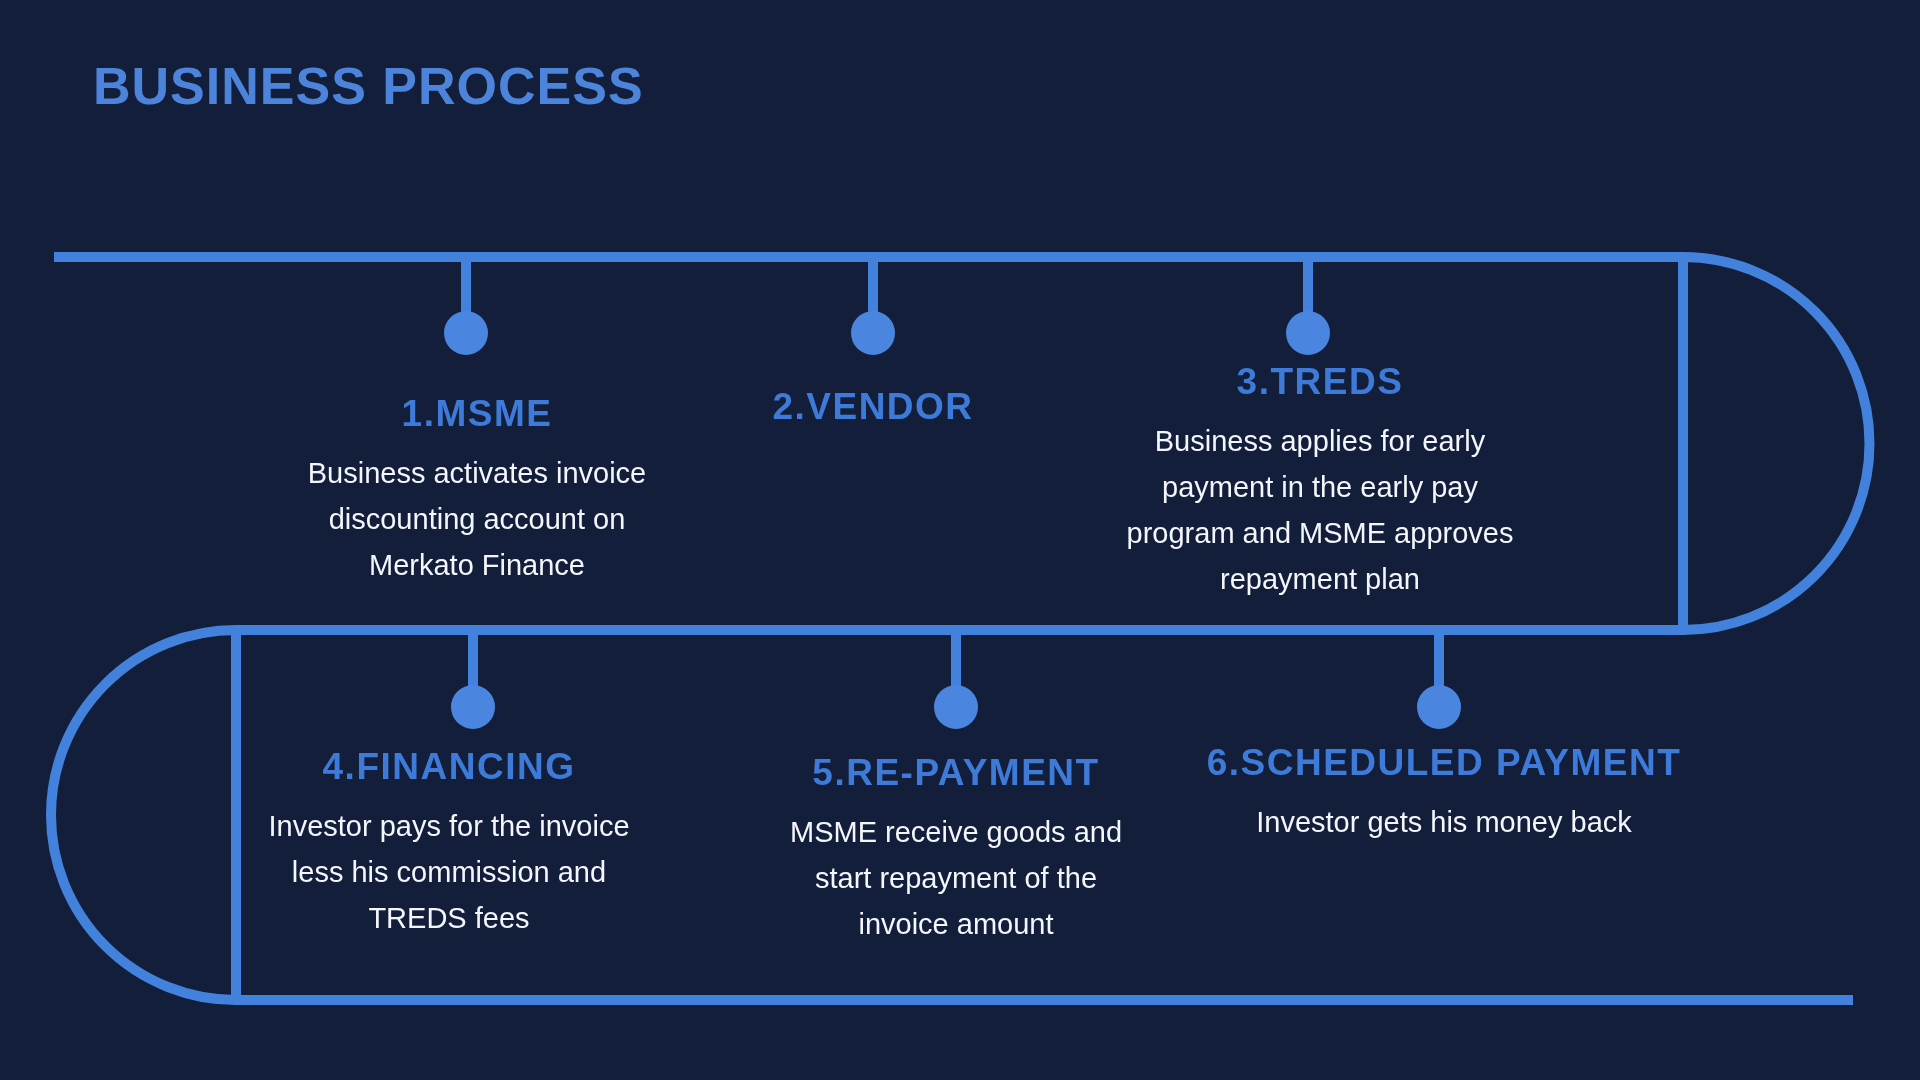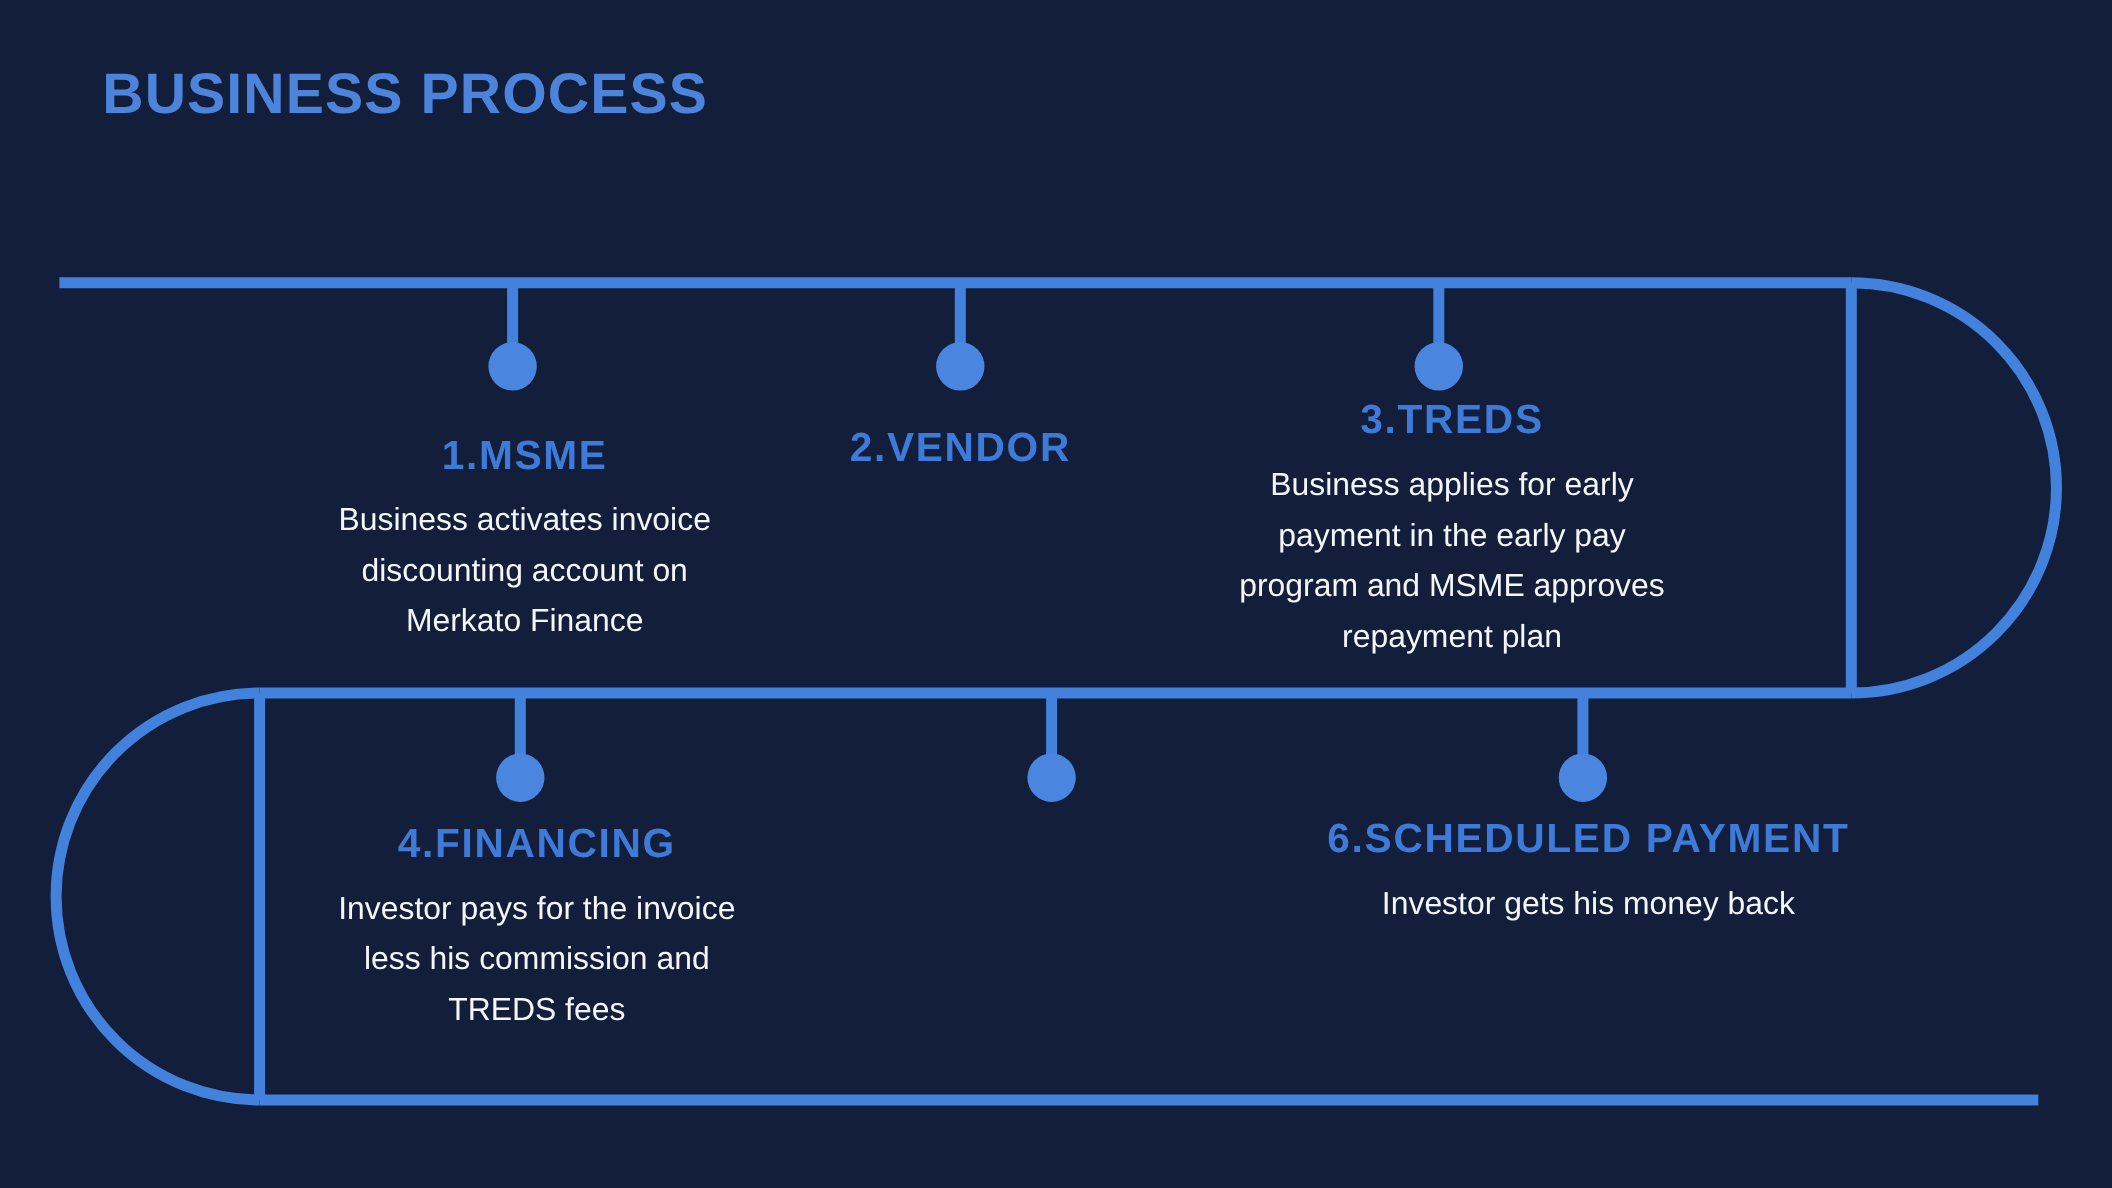--- a/index.html
+++ b/index.html
@@ -55,21 +55,21 @@
     margin-top:16px;
     font-size:29px;
     font-weight:400;
     line-height:46px;
     color:var(--text);
     white-space:pre-line;
   }
   .step-1{left:477px;top:358px;margin-top:36px;}
   .step-2{left:873px;top:387px;}
   .step-3{left:1320px;top:362px;text-align:center;}
-  .step-4{left:488px;top:747px;text-align:center;}
+  .step-4{left:449px;top:747px;text-align:center;}
   .step-5{left:956px;top:753px;}
   .step-6{left:1444px;top:743px;}
 </style>
 </head>
 <body>
 
 <div class="canvas">
 
   <div class="page-title">BUSINESS PROCESS</div>
 
@@ -121,19 +121,25 @@
 repayment plan</div>
   </div>
 
   <div class="step step-4">
     <div class="step-title">4.FINANCING</div>
     <div class="step-desc">Investor pays for the invoice
 less his commission and
 TREDS fees</div>
   </div>
 
+  <div class="step step-5">
+    <div class="step-title">5.RE-PAYMENT</div>
+    <div class="step-desc">MSME receive goods and
+start repayment of the
+invoice amount</div>
+  </div>
 
   <div class="step step-6">
     <div class="step-title">6.SCHEDULED PAYMENT</div>
     <div class="step-desc">Investor gets his money back</div>
   </div>
 
 </div>
 
 </body></html>

